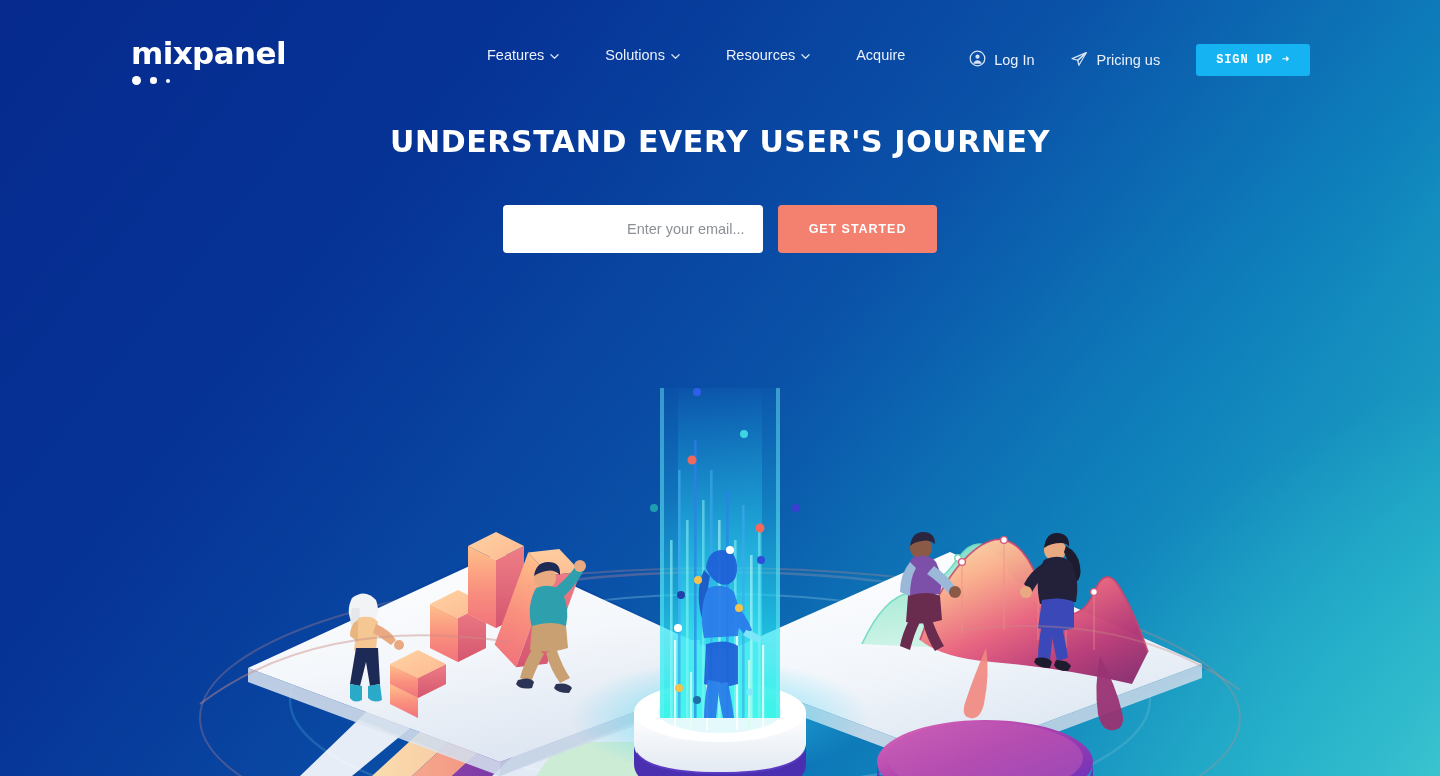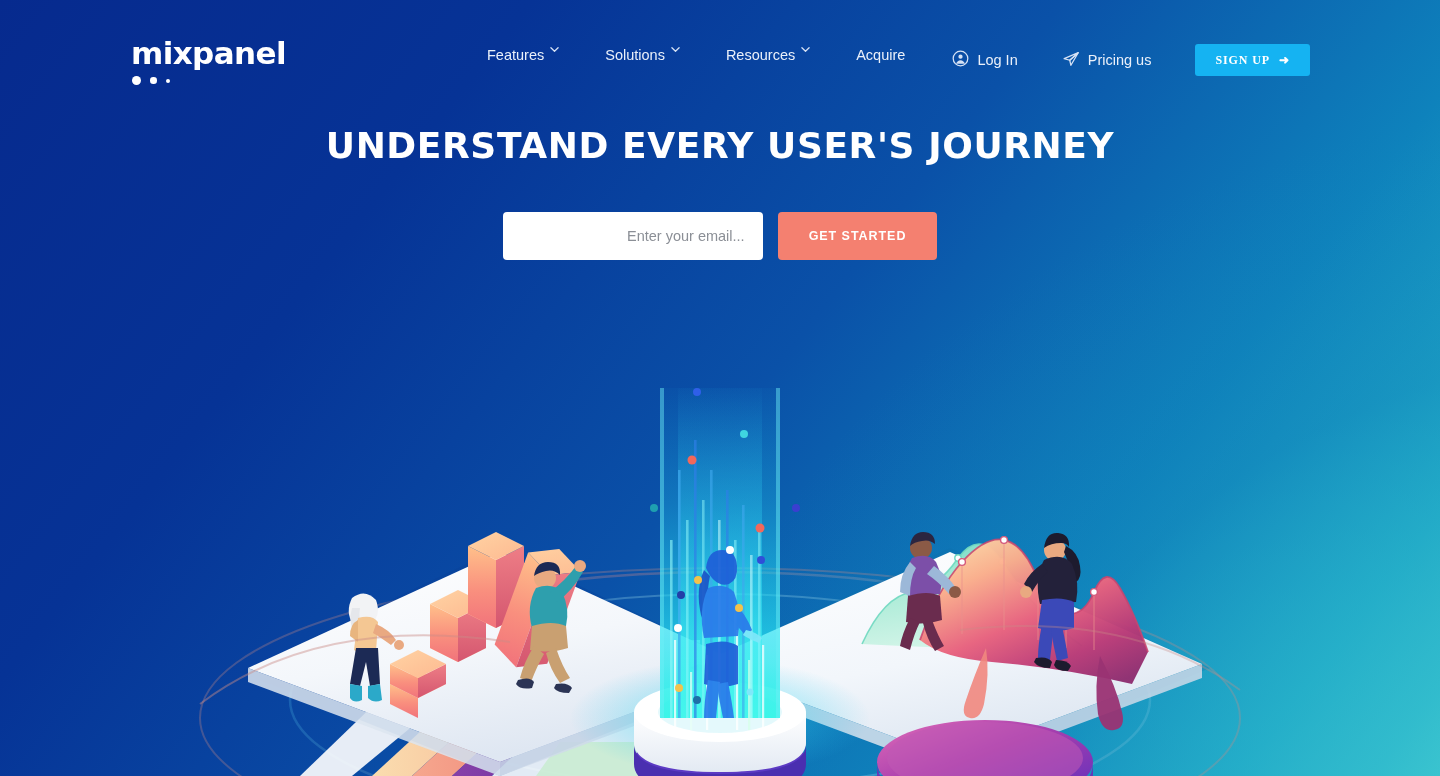--- a/index.html
+++ b/index.html
@@ -26,51 +26,51 @@
     letter-spacing:-0.6px; line-height:1; display:block;
   }
   .logo-dots { display:flex; align-items:center; gap:9px; margin-top:7px; margin-left:1px; }
   .dot { background:#fff; border-radius:50%; display:block; }
   .dot.d1 { width:9px; height:9px; }
   .dot.d2 { width:6.5px; height:6.5px; }
   .dot.d3 { width:4px; height:4px; }
 
   .nav-center { position:absolute; left:487px; top:47px; display:flex; align-items:center; gap:0; }
   .nav-link {
-    display:flex; align-items:flex-start; gap:6px;
+    display:flex; align-items:flex-end; gap:6px;
     color:#EAF0FA; font-size:14.5px; font-weight:500;
     text-decoration:none; cursor:pointer; white-space:nowrap;
     padding:0 0; margin-right:46px;
   }
   .nav-link:last-child { margin-right:0; }
   .chev { display:inline-block; width:9px; height:9px; position:relative; top:-2px; }
   .chev svg { display:block; }
 
-  .nav-right { position:absolute; right:130px; top:44px; display:flex; align-items:center; gap:12px;justify-content:space-between; }
+  .nav-right { position:absolute; right:130px; top:44px; display:flex; align-items:center; gap:4px;justify-content:space-between; }
   .nav-action {
     display:flex; align-items:center; gap:8px;
     color:#EAF0FA; font-size:14.5px; font-weight:500;
     text-decoration:none; cursor:pointer; white-space:nowrap;
     margin-right:32px;
   }
   .signup-btn {
     background:#15B3F2; color:#fff; border:none; cursor:pointer;
-    font-family:Liberation Serif, serif;
+    font-family:Liberation Mono, monospace;
     font-size:12px; font-weight:700; letter-spacing:0.9px;
     padding:16px 20px; height:30px; border-radius:3px;
     display:flex; align-items:center; gap:9px; white-space:nowrap;
   }
   .signup-arrow { font-size:12px; line-height:1; }
 
   
   .hero { position:absolute; top:0; left:0; width:1440px; z-index:35; text-align:center; }
   .headline {
     margin-top:124px;
     font-family:"DejaVu Sans", sans-serif;
-    font-size:36px; font-weight:700; color:#fff;
+    font-size:30px; font-weight:700; color:#fff;
     letter-spacing:0.6px; line-height:1.2;
   }
   .subhead {
     margin-top:26px;
     font-size:19px; font-weight:400; color:#EEF4FC; letter-spacing:0.1px;
   }
 
   
   .form-row {
     margin-top:45px;

